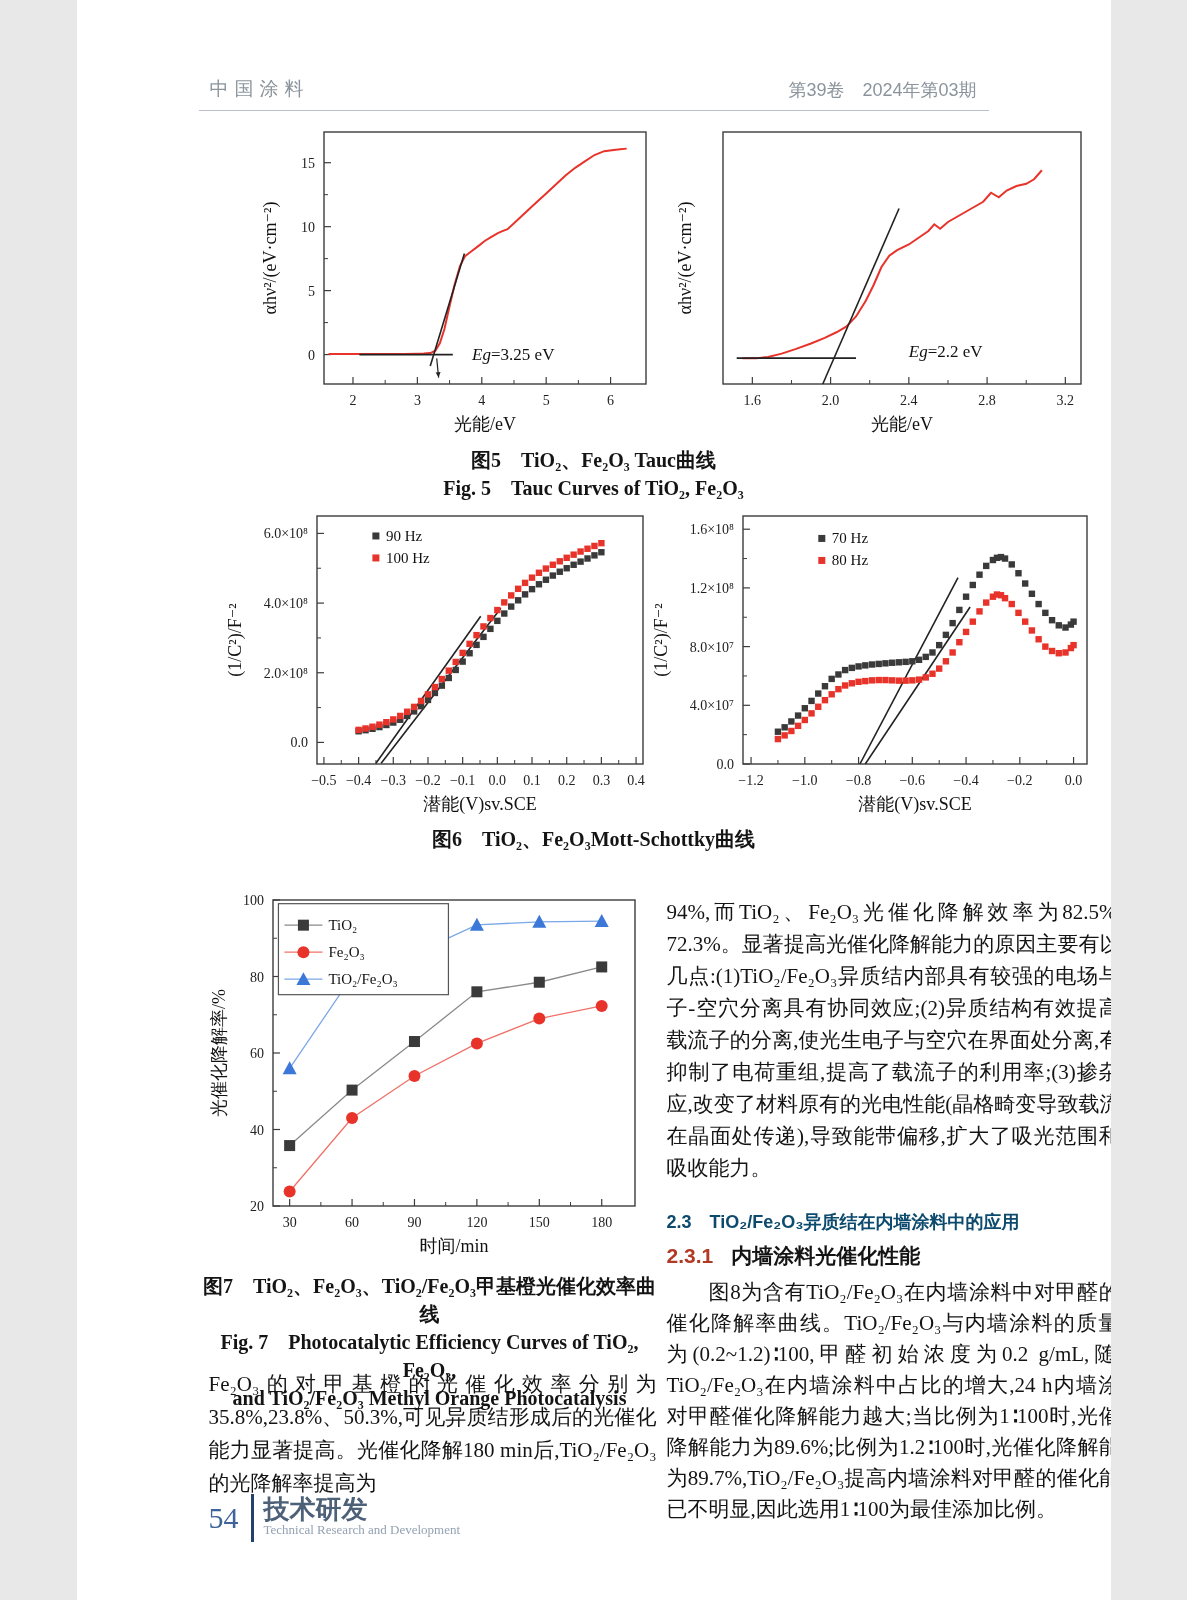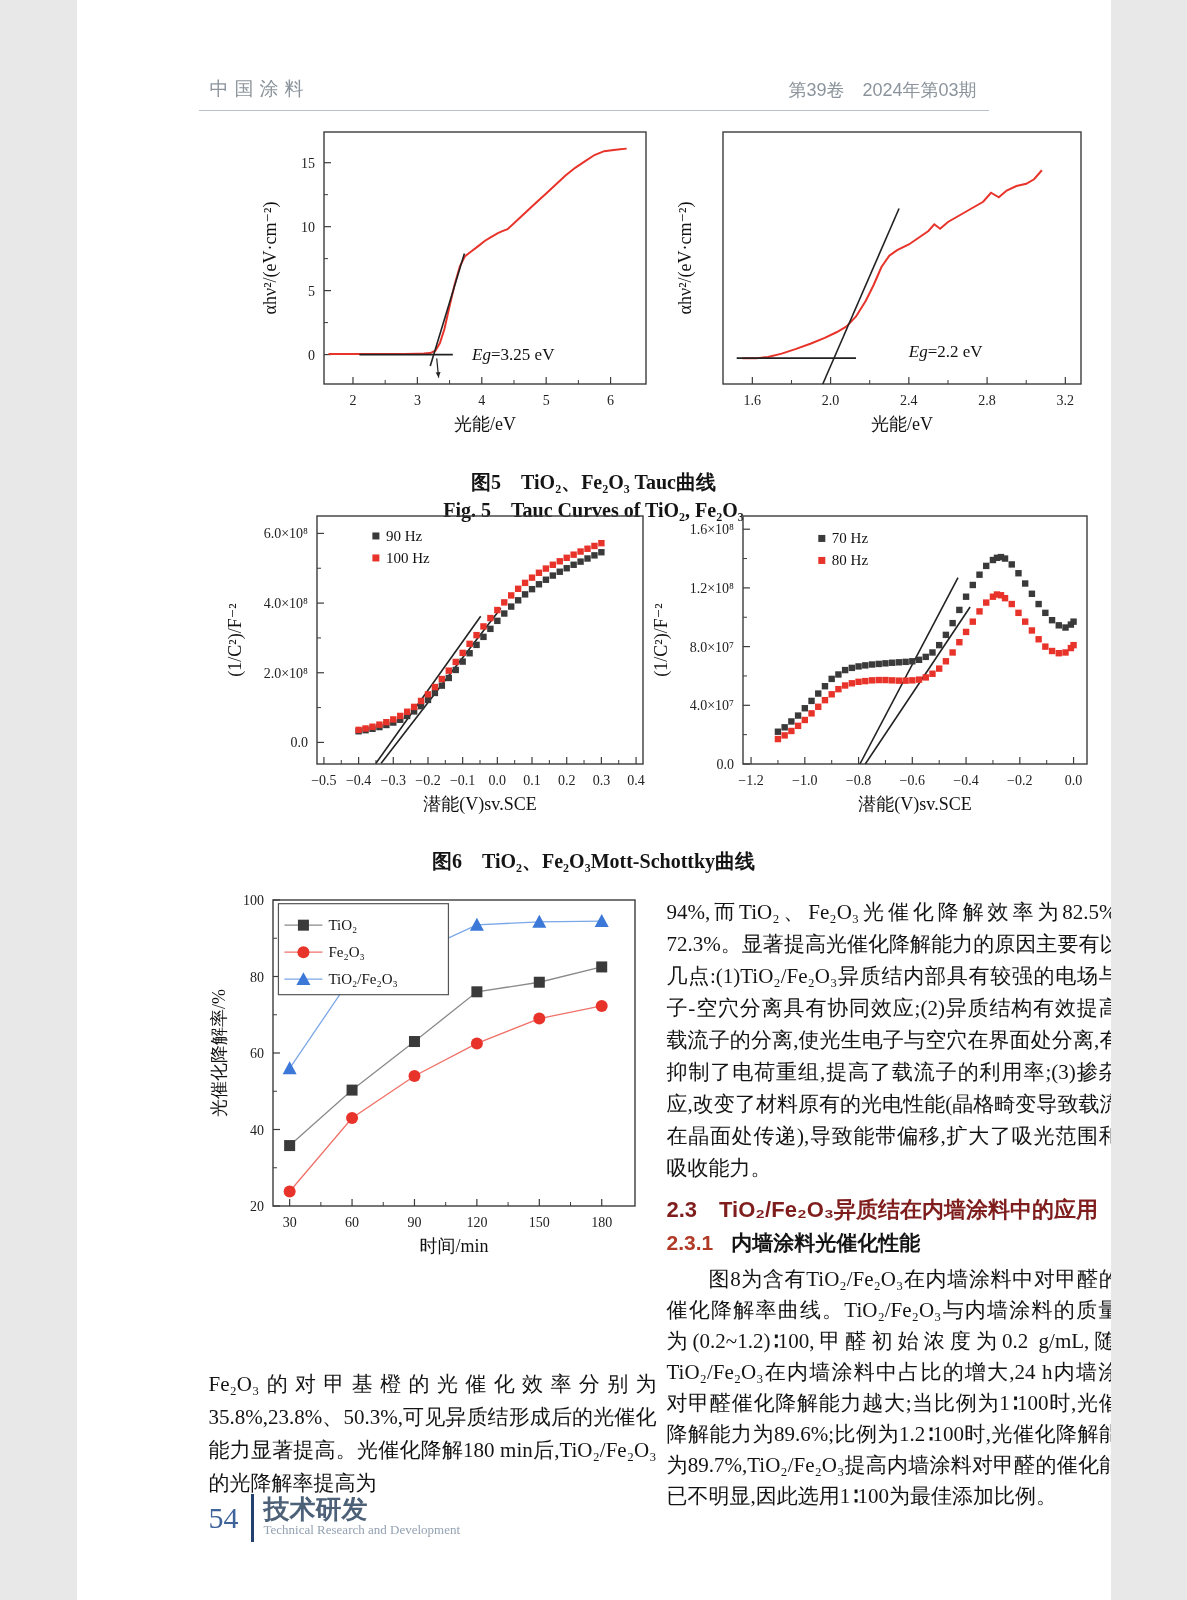--- a/index.html
+++ b/index.html
@@ -12,31 +12,31 @@
              font-family:"Liberation Sans","DejaVu Sans",sans-serif;}
   .hdr-rule{position:absolute;left:122px;right:122px;top:110px;height:1px;background:#b9bfc6;}
   
   .chart{position:absolute;}
   .chart svg{display:block;}
   .tick{font:14px "Liberation Serif","DejaVu Serif",serif;fill:#222;}
   .axis-label{font:18px "Liberation Serif","DejaVu Serif",serif;fill:#111;}
   .ann{font:17px "Liberation Serif","DejaVu Serif",serif;fill:#111;}
   .legend-t{font:15px "Liberation Serif","DejaVu Serif",serif;fill:#111;}
   
-  .cap{position:absolute;left:0;width:100%;text-align:center;font-weight:bold;font-size:20px;color:#141414;margin-top:22px;}
+  .cap{position:absolute;left:0;width:100%;text-align:center;font-weight:bold;font-size:20px;color:#141414;}
   .cap7{position:absolute;left:120px;width:466px;text-align:center;font-weight:bold;font-size:20px;
         color:#141414;line-height:28px;}
   
   .para{font-size:21px;text-align:justify;color:#141414;}
   .left-para{position:absolute;left:132px;top:1368px;width:448px;line-height:33px;}
   .right-col{position:absolute;left:590px;top:896px;width:475px;}
   .right-col .p1{line-height:32px;}
   .right-col .p2{line-height:31px;text-indent:2em;margin-top:5px;}
-  .h23{margin-top:9px;font-family:"Liberation Sans","DejaVu Sans",sans-serif;
-       font-weight:bold;font-size:22px;color:#7f1d1d;line-height:33px;}
+  .h23{margin-top:22px;font-family:"Liberation Sans","DejaVu Sans",sans-serif;
+       font-weight:bold;font-size:18px;color:#0c4a6e;line-height:33px;}
   .h231{font-family:"Liberation Sans","DejaVu Sans",sans-serif;font-weight:bold;font-size:21px;
         line-height:33px;color:#141414;}
   .h231 .num{color:#b13a26;margin-right:18px;}
   
   .footer{position:absolute;left:132px;top:1494px;display:flex;align-items:center;}
   .pg-num{font-size:30px;color:#3f639b;margin-right:12px;font-family:"Liberation Serif",serif;}
   .ftr-bar{width:3px;height:48px;background:#23406e;margin-right:10px;}
   .ftr-cn{font-family:"Liberation Sans","DejaVu Sans",sans-serif;font-weight:bold;font-size:26px;color:#4c6078;line-height:24px;}
   .ftr-en{font-size:13px;color:#94a2b2;line-height:18px;font-family:"Liberation Serif",serif;}
 </style>
@@ -451,20 +451,25 @@
           <text x="50" y="26.5" class="legend-t">TiO₂</text>
           <line x1="6" y1="48.5" x2="44" y2="48.5" stroke="#ef7168" stroke-width="1.2"></line>
           <circle cx="25" cy="48.5" r="6" fill="#e8332a"></circle>
           <text x="50" y="53.5" class="legend-t">Fe₂O₃</text>
           <line x1="6" y1="75.5" x2="44" y2="75.5" stroke="#7aa7e8" stroke-width="1.2"></line>
           <polygon points="25,68.5 18,81.45 32,81.45" fill="#3b78d8"></polygon>
           <text x="50" y="80.5" class="legend-t">TiO₂/Fe₂O₃</text>
         </g>
       </svg>
     </div>
+  <div class="cap7" style="top:1272px;">
+    <div>图7　TiO₂、Fe₂O₃、TiO₂/Fe₂O₃甲基橙光催化效率曲线</div>
+    <div>Fig. 7　Photocatalytic Efficiency Curves of TiO₂, Fe₂O₃,</div>
+    <div>and TiO₂/Fe₂O₃ Methyl Orange Photocatalysis</div>
+  </div>
 
   <div class="para left-para">Fe₂O₃的对甲基橙的光催化效率分别为35.8%,23.8%、50.3%,可见异质结形成后的光催化能力显著提高。光催化降解180 min后,TiO₂/Fe₂O₃的光降解率提高为</div>
 
   <div class="right-col">
     <div class="para p1">94%,而TiO₂、Fe₂O₃光催化降解效率为82.5%、72.3%。显著提高光催化降解能力的原因主要有以下几点:(1)TiO₂/Fe₂O₃异质结内部具有较强的电场与电子-空穴分离具有协同效应;(2)异质结构有效提高了载流子的分离,使光生电子与空穴在界面处分离,有效抑制了电荷重组,提高了载流子的利用率;(3)掺杂效应,改变了材料原有的光电性能(晶格畸变导致载流子在晶面处传递),导致能带偏移,扩大了吸光范围和光吸收能力。</div>
     <div class="h23">2.3　TiO₂/Fe₂O₃异质结在内墙涂料中的应用</div>
     <div class="h231">
       <span class="num">2.3.1</span><span>内墙涂料光催化性能</span>
     </div>
     <div class="para p2">图8为含有TiO₂/Fe₂O₃在内墙涂料中对甲醛的光催化降解率曲线。TiO₂/Fe₂O₃与内墙涂料的质量比为(0.2~1.2)∶100,甲醛初始浓度为0.2 g/mL,随着TiO₂/Fe₂O₃在内墙涂料中占比的增大,24 h内墙涂料对甲醛催化降解能力越大;当比例为1∶100时,光催化降解能力为89.6%;比例为1.2∶100时,光催化降解能力为89.7%,TiO₂/Fe₂O₃提高内墙涂料对甲醛的催化能力已不明显,因此选用1∶100为最佳添加比例。</div>

